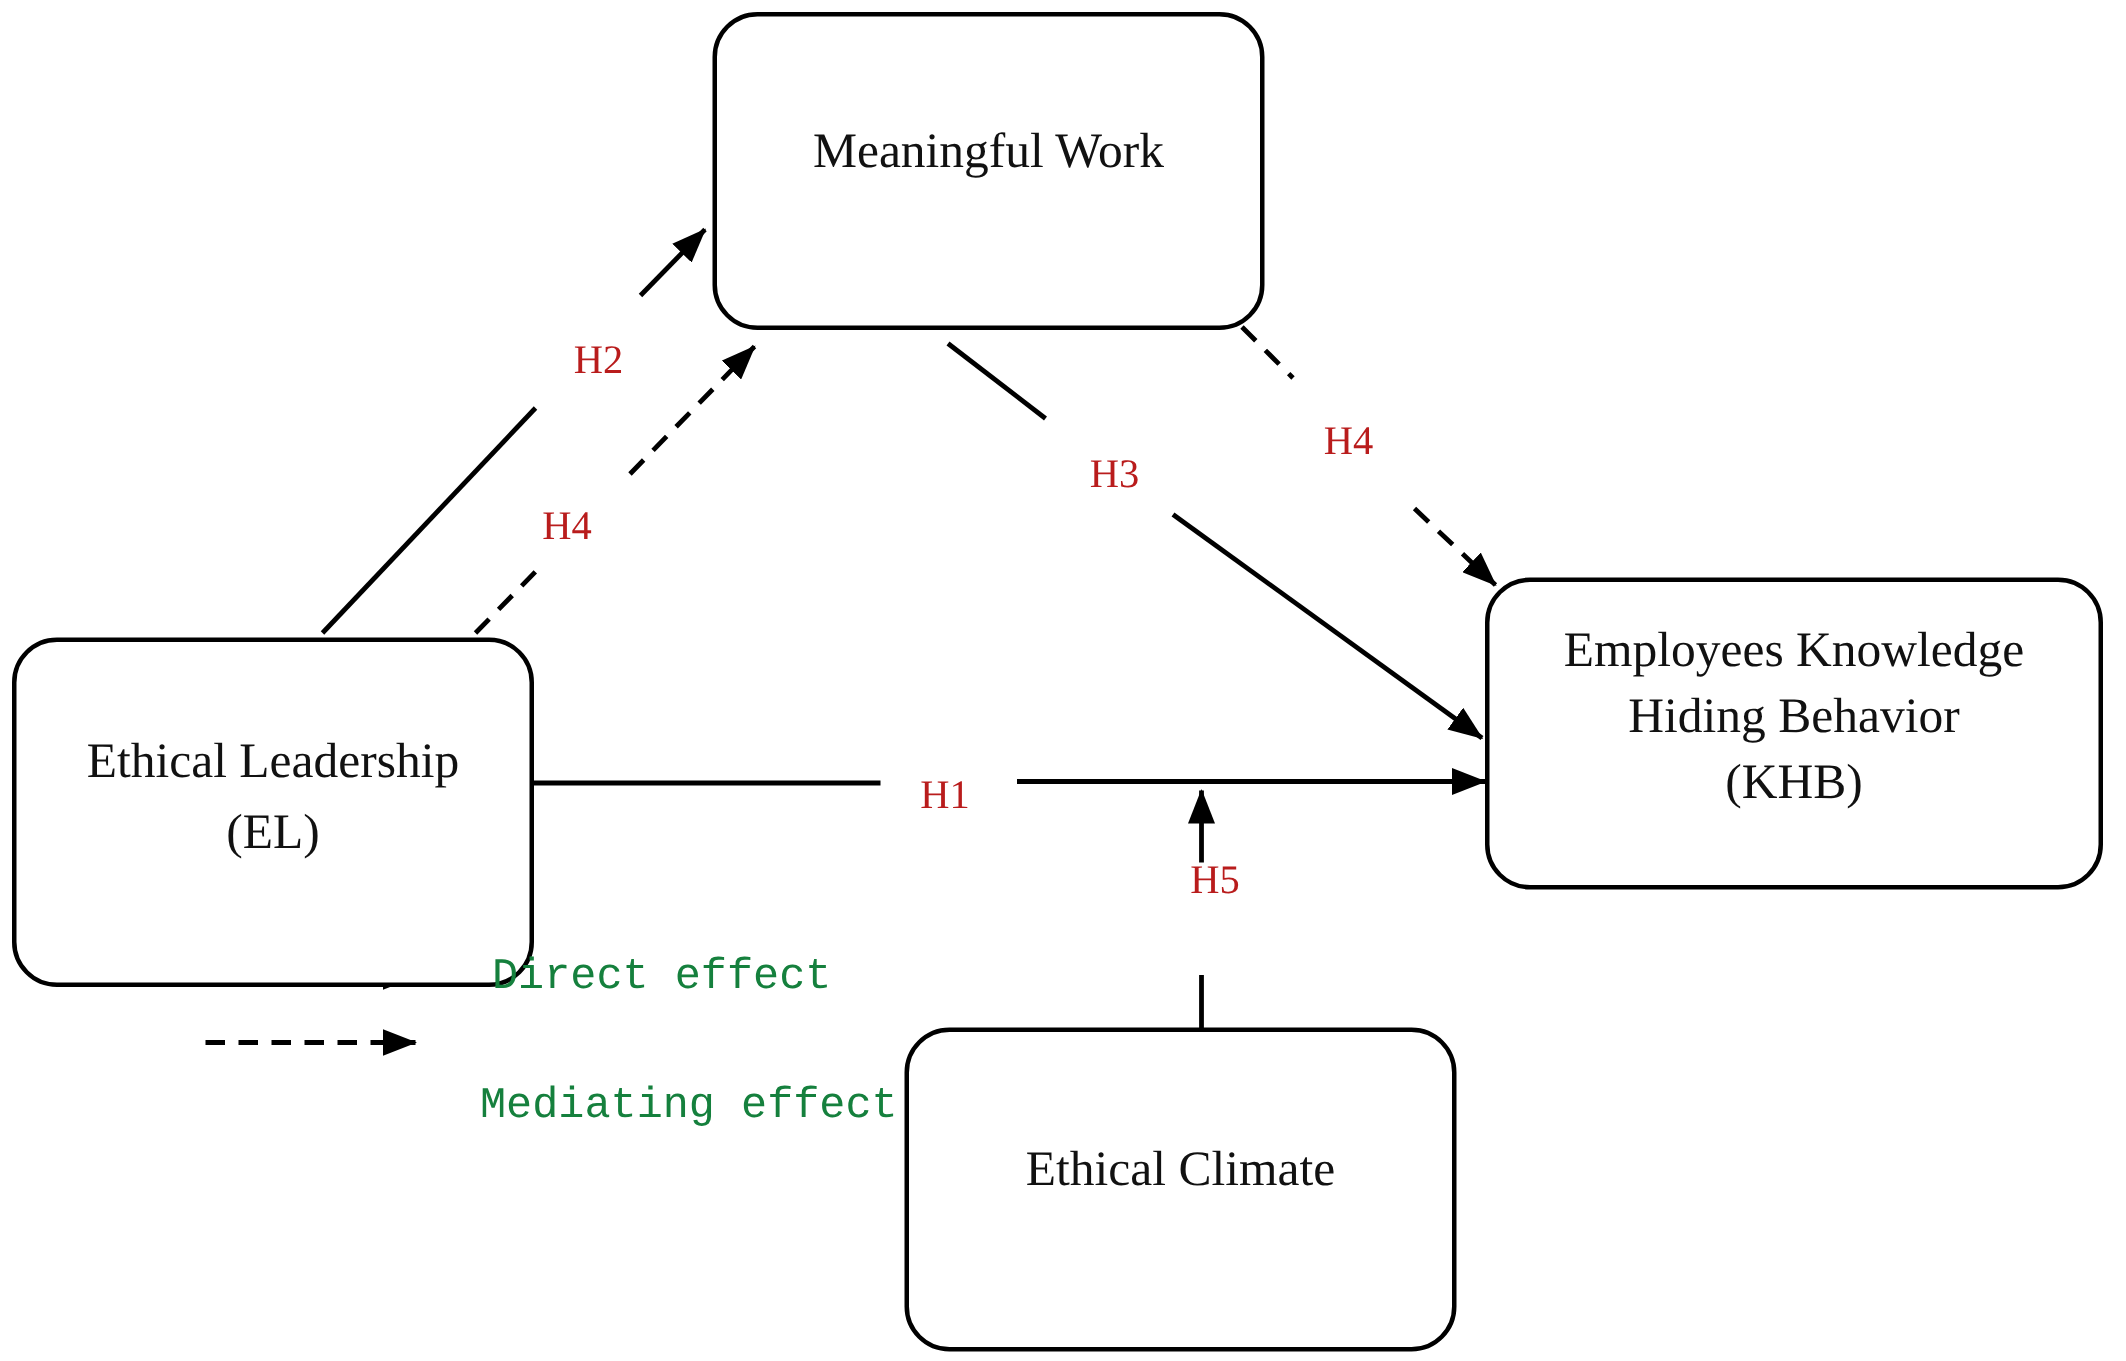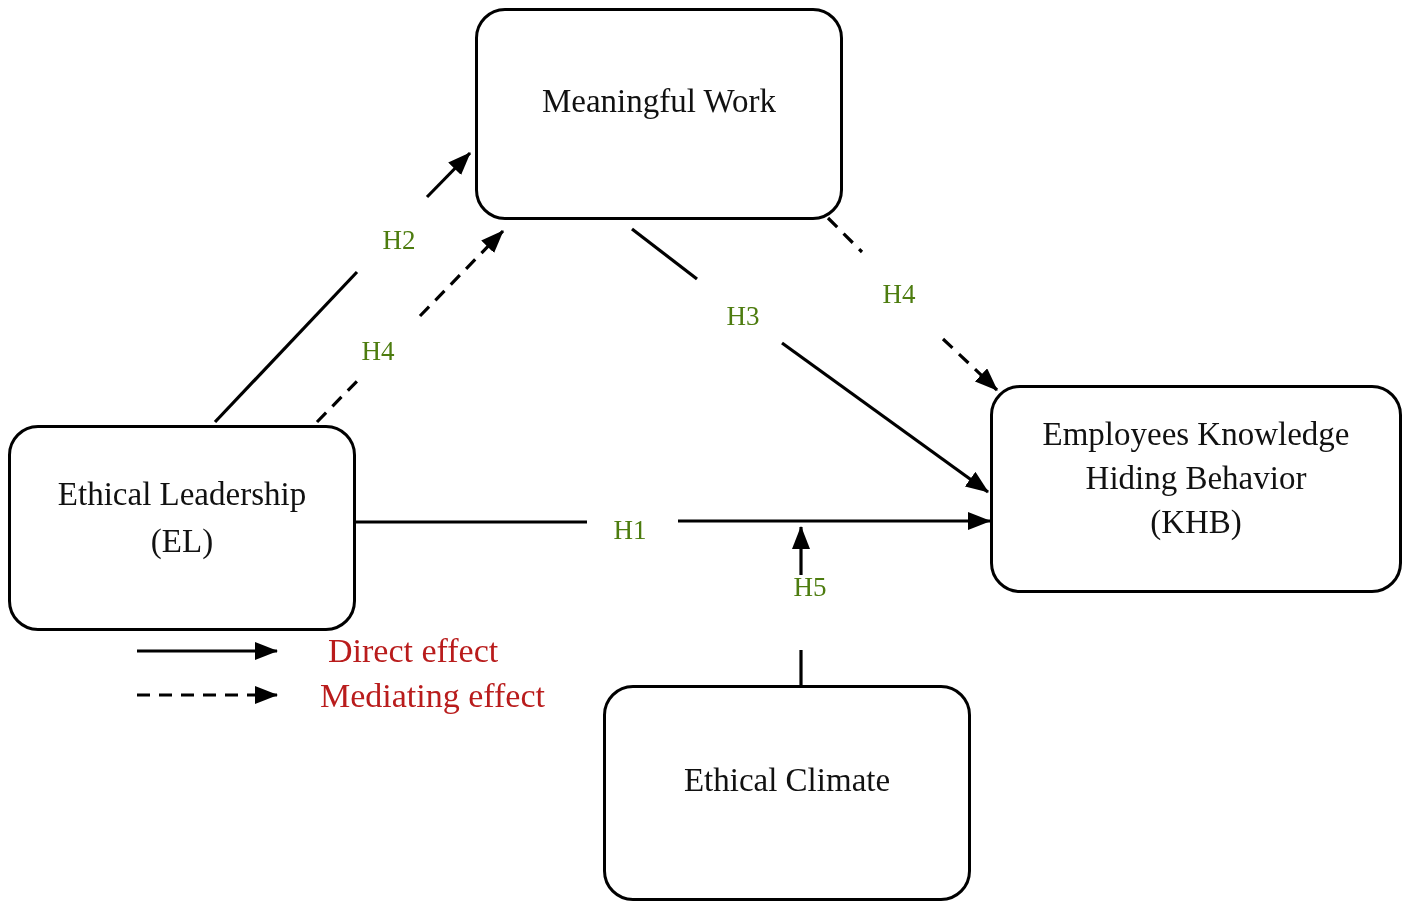--- a/index.html
+++ b/index.html
@@ -29,53 +29,54 @@
     border-radius: 30px;
     background: #ffffff;
     display: flex;
     flex-direction: column;
     align-items: center;
     justify-content: center;
     font-size: 33px;
     color: #111111;
   }
   .node-mw   { left: 475px; top: 8px;   width: 368px; height: 212px; padding-bottom: 26px; }
-  .node-el   { left: 8px;   top: 425px; width: 348px; height: 206px; padding-bottom: 20px; }
+  .node-el   { left: 8px;   top: 425px; width: 348px; height: 233px; padding-bottom: 20px; }
   .node-khb  { left: 990px; top: 385px; width: 412px; height: 208px; padding-bottom: 22px; }
   .node-ec   { left: 603px; top: 685px; width: 368px; height: 216px; padding-bottom: 26px; }
   .node-mw  .node-line { line-height: 62px; }
   .node-el  .node-line { line-height: 47px; }
   .node-khb .node-line { line-height: 44px; }
   .node-ec  .node-line { line-height: 62px; }
 
   .path-label {
     position: absolute;
     transform: translate(-50%, -50%);
     font-size: 27px;
     line-height: 1;
     white-space: nowrap;
-    color: #4d7c0f;
+    color: #b91c1c;
   }
   .lbl-h2 { left: 399px; top: 240px; }
   .lbl-h4-left { left: 378px; top: 351px; }
   .lbl-h3 { left: 743px; top: 316px; }
   .lbl-h4-right { left: 899px; top: 294px; }
   .lbl-h1 { left: 630px; top: 530px; }
   .lbl-h5 { left: 810px; top: 587px; }
 
   .legend-label {
     position: absolute;
     transform: translateY(-50%);
-    font-size: 34px;
+    font-size: 29px;
     line-height: 1;
     white-space: nowrap;
-    color: #b91c1c;
+    color: #15803d;
+    font-family: Liberation Mono, monospace;
   }
   .legend-direct    { left: 328px; top: 651px; }
-  .legend-mediating { left: 320px; top: 696px; }
+  .legend-mediating { left: 320px; top: 737px; }
 </style>
 </head>
 <body>
 
 <div id="canvas">
 
   <svg id="arrow-layer" viewBox="0 0 1417 907" xmlns="http://www.w3.org/2000/svg">
     <defs>
       <marker id="ah" markerUnits="userSpaceOnUse" markerWidth="24" markerHeight="18" refX="22" refY="9" orient="auto">
         <path d="M0,0 L23,9 L0,18 Z" fill="#000000"></path>

